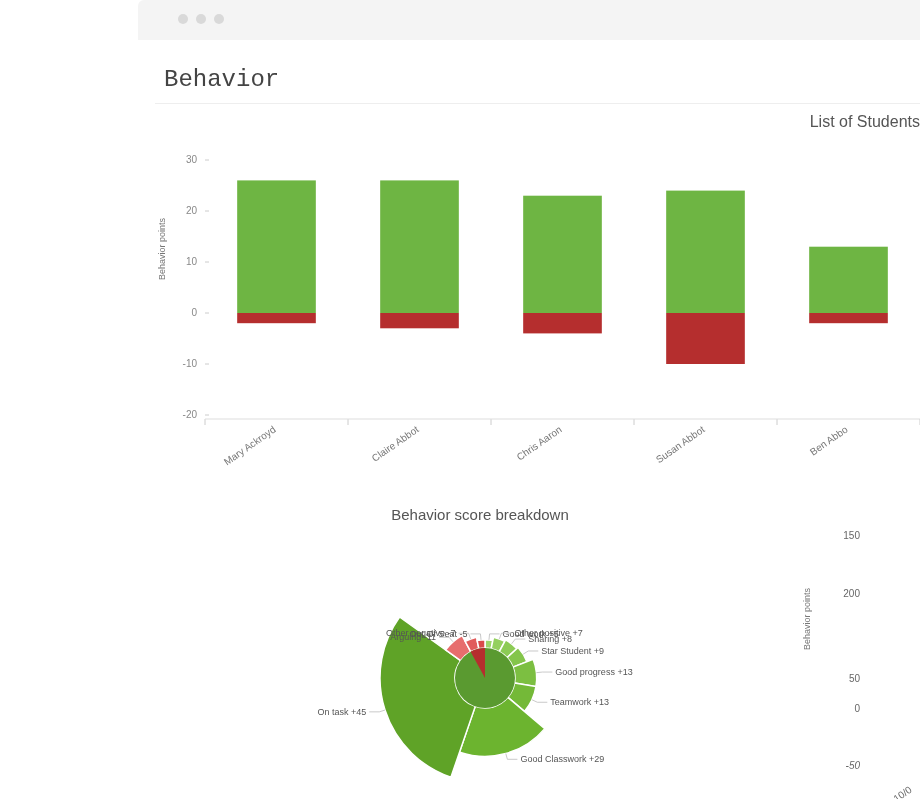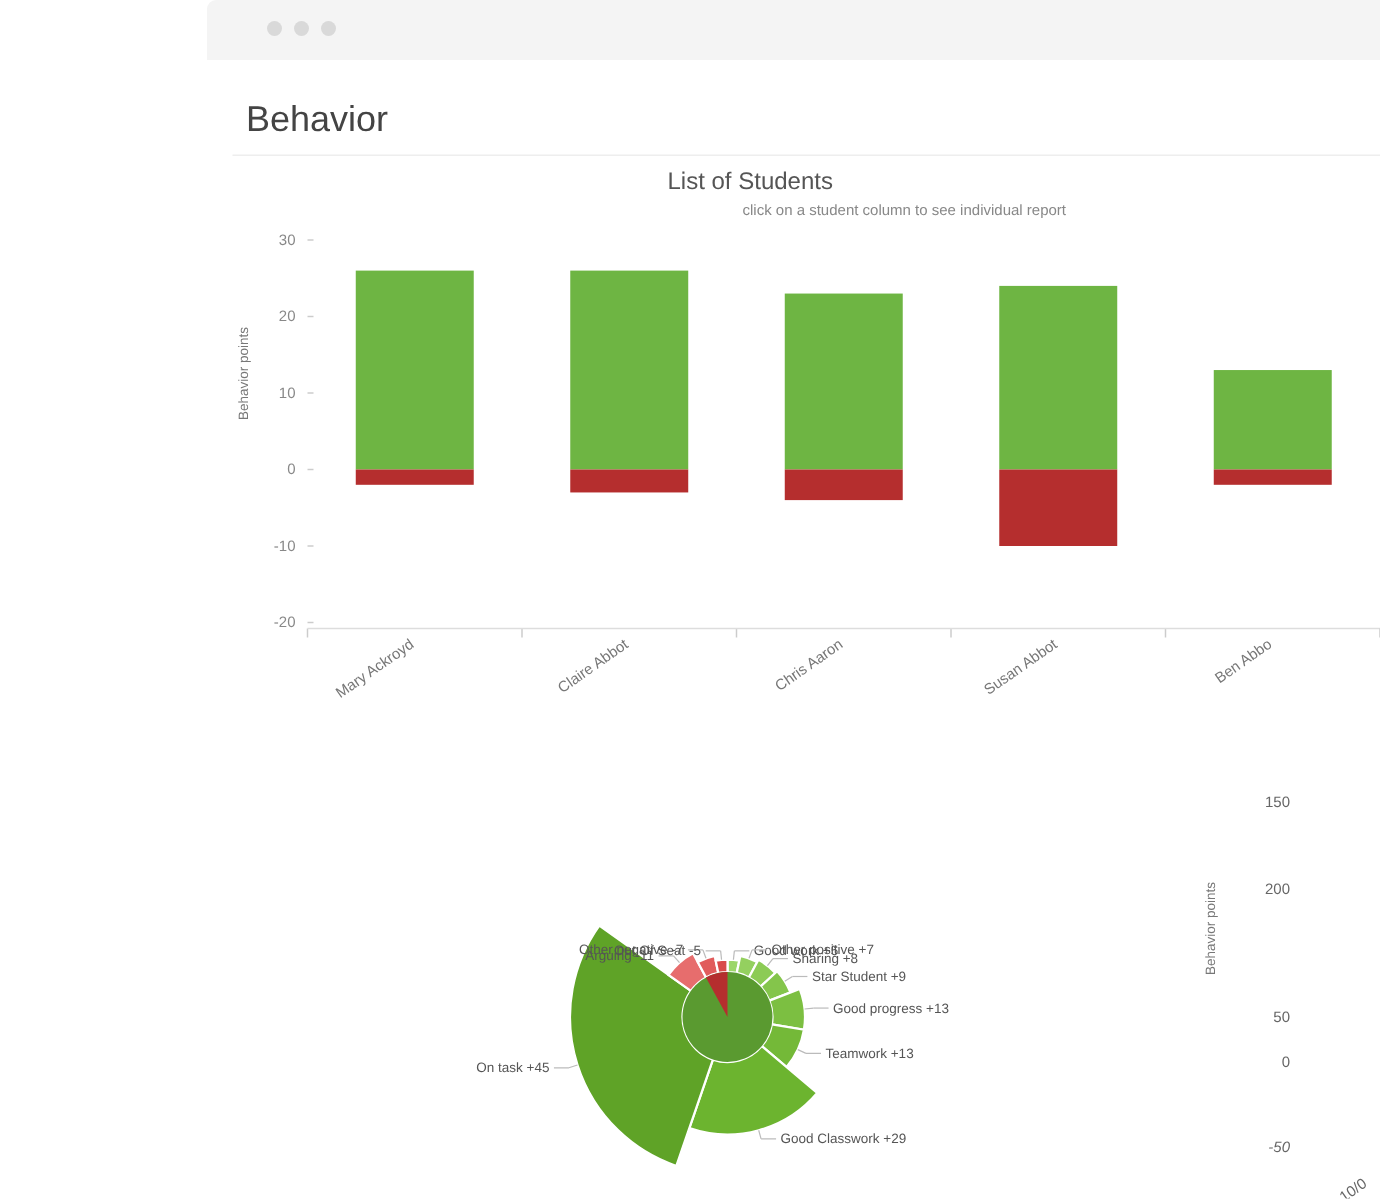--- a/index.html
+++ b/index.html
@@ -1,23 +1,23 @@
 <!DOCTYPE html>
 <html><head>
 <meta charset="utf-8">
 <style>
   * { box-sizing: border-box; margin: 0; padding: 0; }
   body { font-family: -apple-system, BlinkMacSystemFont, "Segoe UI", Arial, sans-serif; background: #fff; width: 920px; height: 799px; overflow: hidden; }
   .window { position: relative; width: 920px; height: 799px; }
   .titlebar { position: absolute; top: 0; left: 138px; right: 0; height: 40px; background: #f4f4f4; border-top-left-radius: 6px; }
   .dots { position: absolute; left: 178px; top: 14px; display: flex; gap: 8px; }
   .dot { width: 10px; height: 10px; border-radius: 50%; background: #d9d9d9; }
-  .page-title { position: absolute; left: 164px; top: 66px; font-size: 24px; color: #444; font-weight: 400; }
+  .page-title { position: absolute; left: 164px; top: 66px; font-size: 24px; color: #444; font-weight: 400; font-family: Liberation Mono, monospace; }
   .divider { position: absolute; left: 155px; right: 0; top: 103px; height: 1px; background: #eee; }
-  .chart-header { position: absolute; left: 155px; right: 0; top: 113px; text-align: left; }
+  .chart-header { position: absolute; left: 155px; right: 0; top: 113px; text-align: right; }
   .chart-title { font-size: 16px; color: #555; font-weight: 400; display:block; padding-left:290px;}
   .chart-subtitle { font-size: 10px; color: #888; display:block; margin-top:4px; padding-left:340px;}
   .barchart { position: absolute; left: 155px; top: 150px; width: 765px; height: 320px; }
   .y-axis-label { position: absolute; left: 2px; top: 130px; transform: rotate(-90deg); transform-origin: left top; font-size: 9px; color: #777; }
   .pie-title { position: absolute; left: 350px; top: 506px; font-size: 15px; color: #555; font-weight: 400; width: 260px; text-align:center;}
   .pie-wrap { position: absolute; left: 300px; top: 528px; width: 370px; height: 280px; }
   .right-axis { position: absolute; right: 0; top: 520px; width: 90px; height: 270px; }
   .r-axis-label { position: absolute; left: -28px; top: 130px; transform: rotate(-90deg); transform-origin: left top; font-size: 9px; color: #777; }
   .r-tick { position: absolute; right: 60px; font-size: 10px; color: #666; }
   .r-xlabel { position: absolute; right: 10px; bottom: -4px; font-size: 10px; color: #666; transform: rotate(-35deg); transform-origin: right center; }
@@ -32,21 +32,20 @@
     <div class="dot"></div>
     <div class="dot"></div>
     <div class="dot"></div>
   </div>
 
   <div class="page-title">Behavior</div>
   <div class="divider"></div>
 
   <div class="chart-header">
     <span class="chart-title">List of Students</span>
-    <span class="chart-subtitle">click on a student column to see individual report</span>
   </div>
 
   <div class="barchart">
     <svg id="bar-svg" width="765" height="320">
         <line x1="50" y1="163.5" x2="50" y2="163.5" stroke="#ddd"></line>
         <text x="42" y="268" text-anchor="end" font-size="10" fill="#888">-20</text>
         <line x1="50" y1="265" x2="54" y2="265" stroke="#ccc"></line>
         <line x1="50" y1="163.5" x2="50" y2="163.5" stroke="#ddd"></line>
         <text x="42" y="217" text-anchor="end" font-size="10" fill="#888">-10</text>
         <line x1="50" y1="214" x2="54" y2="214" stroke="#ccc"></line>
@@ -81,20 +80,21 @@
         <rect x="654.175" y="96.7" width="78.65" height="66.3" fill="#6eb543"></rect>
         <rect x="654.175" y="163" width="78.65" height="10.200000000000017" fill="#b52e2e"></rect>
         <line x1="622" y1="269" x2="622" y2="275" stroke="#ccc"></line>
         <text x="693.5" y="281" font-size="10" fill="#777" text-anchor="end" transform="rotate(-35 693.5 281)">Ben Abbo</text>
         <line x1="50" y1="269" x2="765" y2="269" stroke="#ddd"></line>
         <line x1="765" y1="269" x2="765" y2="275" stroke="#ccc"></line>
       </svg>
     <div class="y-axis-label">Behavior points</div>
   </div>
 
+  <div class="pie-title">Behavior score breakdown</div>
   <div class="pie-wrap">
     <svg id="pie-svg" width="370" height="280">
         <path d="M 185 120 L 185 111.66666666666667 A 38.33333333333333 38.33333333333333 0 0 1 192.8665881174993 112.48252092911808 L 191.15646026586901 120.63849464017937 A 30 30 0 0 0 185 120 Z" fill="#9cd66a" stroke="#fff" stroke-width="1.5"></path>
         <line x1="188.95439081237367" y1="111.8711757623257" x2="189.57333893952782" y2="105.90318588164625" stroke="#bbb" stroke-width="0.8"></line>
         <line x1="189.57333893952782" y1="105.90318588164625" x2="199.57333893952782" y2="105.90318588164625" stroke="#bbb" stroke-width="0.8"></line>
         <text x="202.57333893952782" y="108.90318588164625" font-size="9" fill="#555" text-anchor="start">Good work +5</text>
         <path d="M 191.15646026586901 120.63849464017937 L 193.55063925815142 109.22013144469356 A 41.666666666666664 41.666666666666664 0 0 1 204.83114137654474 113.3552603663963 L 199.2784217911122 123.61578746380533 A 30 30 0 0 0 191.15646026586901 120.63849464017937 Z" fill="#94d05f" stroke="#fff" stroke-width="1.5"></path>
         <line x1="199.3407179317766" y1="110.87897086844043" x2="201.40578131395245" y2="105.24554267349586" stroke="#bbb" stroke-width="0.8"></line>
         <line x1="201.40578131395245" y1="105.24554267349586" x2="211.40578131395245" y2="105.24554267349586" stroke="#bbb" stroke-width="0.8"></line>
         <text x="214.40578131395245" y="108.24554267349586" font-size="9" fill="#555" text-anchor="start">Other positive +7</text>

